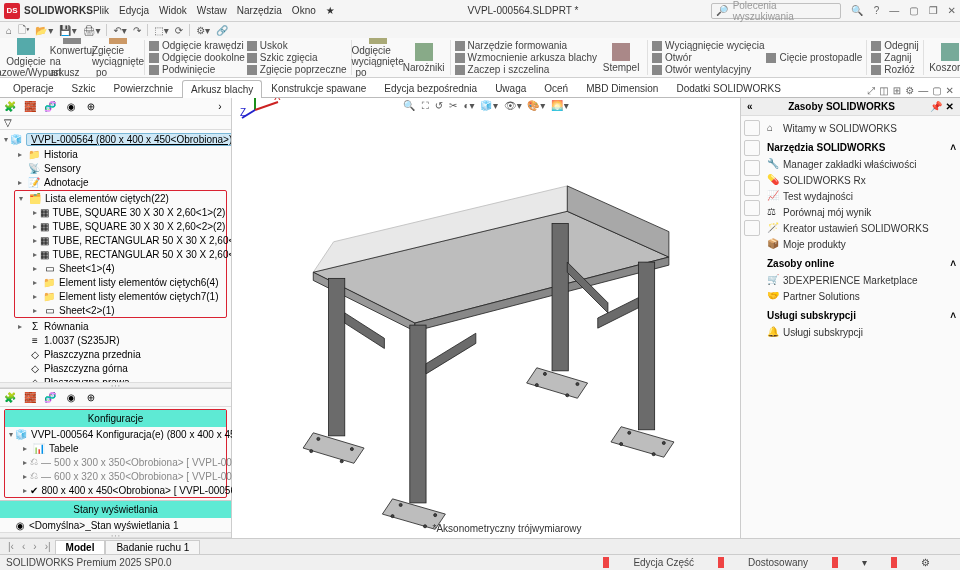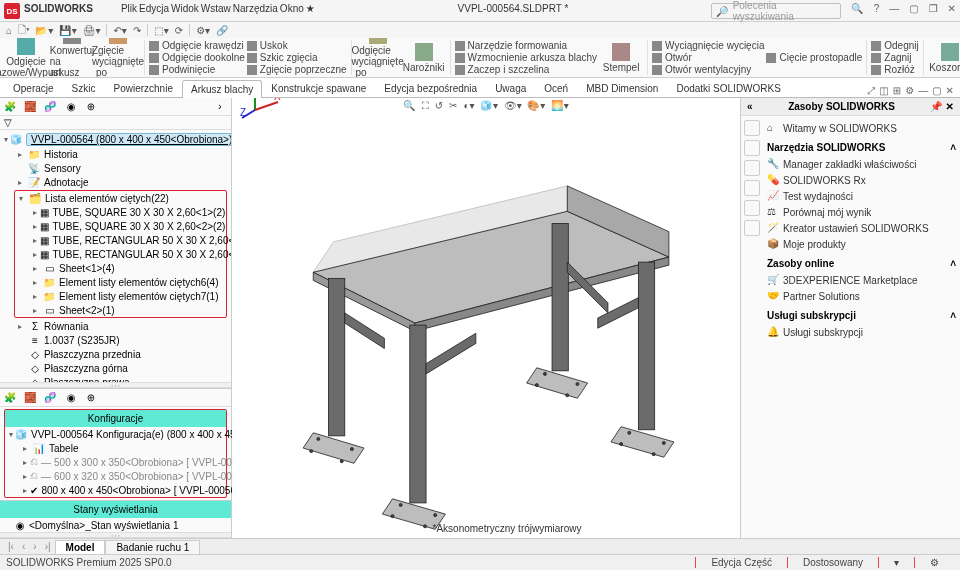--- a/index.html
+++ b/index.html
@@ -1,20 +1,20 @@
 <!DOCTYPE html>
 <html><head>
 <meta charset="utf-8">
 <style>
 * { margin: 0; padding: 0; box-sizing: border-box; font-family: "Segoe UI", Tahoma, sans-serif; font-size: 10px; }
 body { width: 960px; height: 570px; background: #fff; overflow: hidden; display: flex; flex-direction: column; }
-.title-bar { height: 22px; background: #f5f5f5; border-bottom: 1px solid #d0d0d0; display: flex; padding: 3px 4px; }
+.title-bar { height: 22px; background: #f5f5f5; border-bottom: 1px solid #d0d0d0; display: flex; align-items: center; padding: 3px 4px; }
 .title-bar .logo { width: 16px; height: 16px; background: #d92231; border-radius: 2px; color: #fff; font-weight: bold; display: flex; align-items: center; justify-content: center; font-size: 8px; }
 .title-bar .app-name { font-weight: bold; margin-left: 4px; color: #333; }
-.title-bar .menus { display: flex; margin-left: 28px; gap: 2px; color: #333; }
+.title-bar .menus { display: flex; margin-left: 0; gap: 10px; color: #333; }
 .title-bar .doc-title { flex: 1; text-align: center; color: #333; }
 .title-bar .search { width: 130px; height: 16px; border: 1px solid #c0c0c0; border-radius: 2px; display: flex; align-items: center; padding: 0 4px; color: #999; gap: 4px;}
 .title-bar .win-btns { display: flex; gap: 10px; margin-left: 10px; color: #666; }
 .qat { height: 16px; background: #f5f5f5; display: flex; align-items: center; gap: 6px; padding: 2px 6px 2px 6px; color: #555; }
 .qat .sep { width: 1px; height: 12px; background: #ccc; }
 .ribbon { height: 40px; background: #f9f9f9; border-bottom: 1px solid #d0d0d0; display: flex; align-items: stretch; padding: 2px 4px; gap: 4px; overflow: hidden; }
 .ribbon-group { display: flex; align-items: center; border-right: 1px solid #e0e0e0; padding-right: 4px; gap: 2px; }
 .ribbon-btn-lg { display: flex; flex-direction: column; align-items: center; justify-content: center; width: 44px; color: #444; line-height: 1.1; cursor: pointer; }
 .ribbon-btn-lg .ico { width: 18px; height: 18px; background: #888; margin-bottom: 1px; }
 .ribbon-btn-sm-col { display: flex; flex-direction: column; gap: 1px; }
@@ -51,21 +51,21 @@
 .rp-nav .nb { width: 16px; height: 16px; border: 1px solid #ccc; border-radius: 2px; cursor: pointer; }
 .rp-content { flex: 1; padding: 4px; }
 .rp-section-title { font-weight: bold; margin: 6px 0 3px; display: flex; justify-content: space-between; }
 .rp-link { display: flex; align-items: center; gap: 4px; padding: 2px 0; color: #333; cursor: pointer; }
 .rp-link .ico { width: 12px; height: 12px; }
 .bottom-tabs { height: 16px; background: #eee; border-top: 1px solid #ccc; display: flex; align-items: center; padding-left: 4px; gap: 0; }
 .btab { padding: 1px 10px; border: 1px solid #ccc; border-bottom: none; background: #f5f5f5; cursor: pointer; }
 .btab.active { background: #fff; font-weight: bold; }
 .status-bar { height: 16px; background: #f0f0f0; border-top: 1px solid #ccc; display: flex; align-items: center; padding: 0 6px; color: #444; }
 .status-bar .spacer { flex: 1; }
-.status-bar .cell { padding: 0 15px; border-left: 1px solid #ef4444; }
+.status-bar .cell { padding: 0 24px; border-left: 6px solid #ef4444; }
 .resize-handle { height: 6px; background: #f0f0f0; border-top: 1px solid #ddd; border-bottom: 1px solid #ddd; display: flex; align-items: center; justify-content: center; color: #aaa; cursor: row-resize; }
 </style>
 </head>
 <body>
 
 <div class="title-bar">
   <div class="logo">DS</div>
   <div class="app-name">SOLIDWORKS</div>
   <div class="menus">
     <span>Plik</span>

